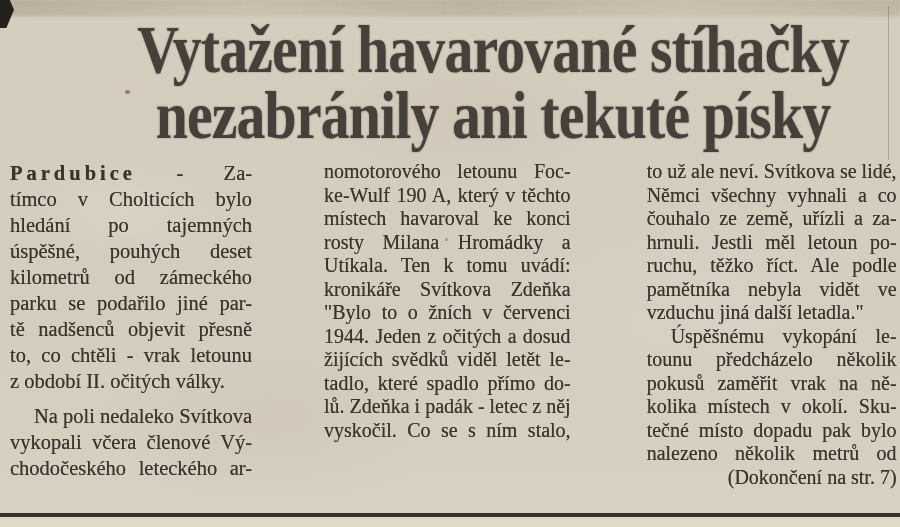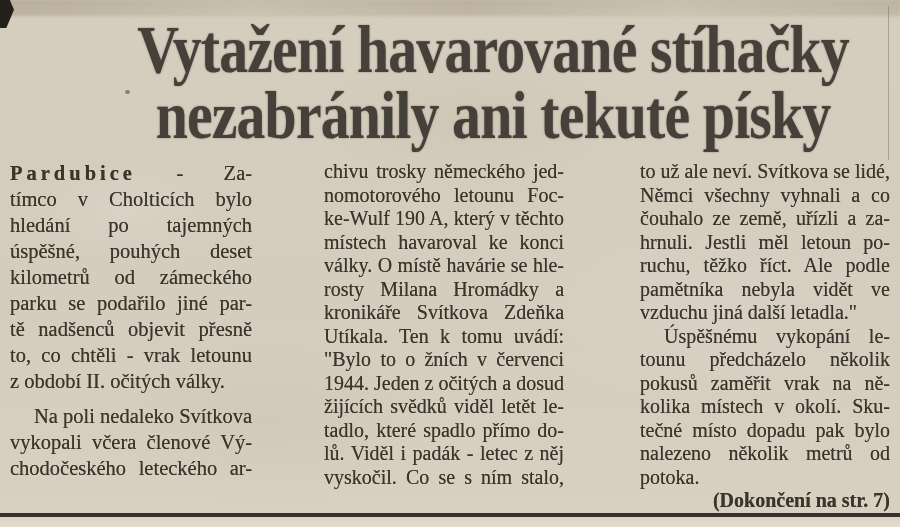--- a/index.html
+++ b/index.html
@@ -48,21 +48,21 @@
   .col-3{width:268px;margin-left:13px;}
   .vrule{width:2px;background:#47423b;opacity:.85;}
   .vr-1{margin-left:6px;}
   .vr-2{margin-left:9px;}
   .vr-3{margin-left:8px;}
   .ln{white-space:nowrap;}
   .aj{text-align:justify;text-align-last:justify;}
   .al{text-align:left;text-align-last:left;}
   .ar{text-align:right;text-align-last:right;}
   .ind{text-indent:24px;}
-  .bold{font-weight:bold;}
+  .bold{font-weight:normal;}
   .pgap{margin-top:9px;}
   .city{font-weight:bold;letter-spacing:4px;}
   .hrule{
     position:absolute;left:0;top:513px;width:900px;height:4px;
     background:#37322b;filter:blur(.3px);
   }
   .bottomstrip{
     position:absolute;left:0;top:517px;width:900px;height:10px;
     background:linear-gradient(180deg,#ddd5c5,#e2dbcc);
   }
@@ -99,51 +99,48 @@
         <div class="ln aj">parku se podařilo jiné par-</div>
         <div class="ln aj">tě nadšenců objevit přesně</div>
         <div class="ln aj">to, co chtěli - vrak letounu</div>
         <div class="ln al">z období II. očitých války.</div>
         <div class="ln aj ind pgap">Na poli nedaleko Svítkova</div>
         <div class="ln aj">vykopali včera členové Vý-</div>
         <div class="ln aj">chodočeského leteckého ar-</div>
       </div>
     <div class="vrule vr-1"></div>
     <div class="col col-2">
-        <div class="ln aj">chivu trosky německého jed-</div>
         <div class="ln aj">nomotorového letounu Foc-</div>
         <div class="ln aj">ke-Wulf 190 A, který v těchto</div>
         <div class="ln aj">místech havaroval ke konci</div>
-        <div class="ln aj">války. O místě havárie se hle-</div>
         <div class="ln aj">rosty Milana Hromádky a</div>
+        <div class="ln aj">Utíkala. Ten k tomu uvádí:</div>
         <div class="ln aj">kronikáře Svítkova Zdeňka</div>
-        <div class="ln aj">Utíkala. Ten k tomu uvádí:</div>
         <div class="ln aj">"Bylo to o žních v červenci</div>
         <div class="ln aj">1944. Jeden z očitých a dosud</div>
         <div class="ln aj">žijících svědků viděl letět le-</div>
         <div class="ln aj">tadlo, které spadlo přímo do-</div>
-        <div class="ln aj">lů. Viděl i padák - letec z něj</div>
+        <div class="ln aj">lů. Zdeňka i padák - letec z něj</div>
         <div class="ln aj">vyskočil. Co se s ním stalo,</div>
       </div>
     <div class="vrule vr-2"></div>
     <div class="col col-3">
         <div class="ln aj">to už ale neví. Svítkova se lidé,</div>
         <div class="ln aj">Němci všechny vyhnali a co</div>
         <div class="ln aj">čouhalo ze země, uřízli a za-</div>
         <div class="ln aj">hrnuli. Jestli měl letoun po-</div>
         <div class="ln aj">ruchu, těžko říct. Ale podle</div>
         <div class="ln aj">pamětníka nebyla vidět ve</div>
         <div class="ln al">vzduchu jiná další letadla."</div>
         <div class="ln aj ind">Úspěšnému vykopání le-</div>
         <div class="ln aj">tounu předcházelo několik</div>
         <div class="ln aj">pokusů zaměřit vrak na ně-</div>
         <div class="ln aj">kolika místech v okolí. Sku-</div>
         <div class="ln aj">tečné místo dopadu pak bylo</div>
         <div class="ln aj">nalezeno několik metrů od</div>
-        <div class="ln al">potoka.</div>
         <div class="ln ar bold">(Dokončení na str. 7)</div>
       </div>
     <div class="vrule vr-3"></div>
   </div>
 
   <div class="hrule"></div>
   <div class="bottomstrip"></div>
 </div>
 
 </body></html>

